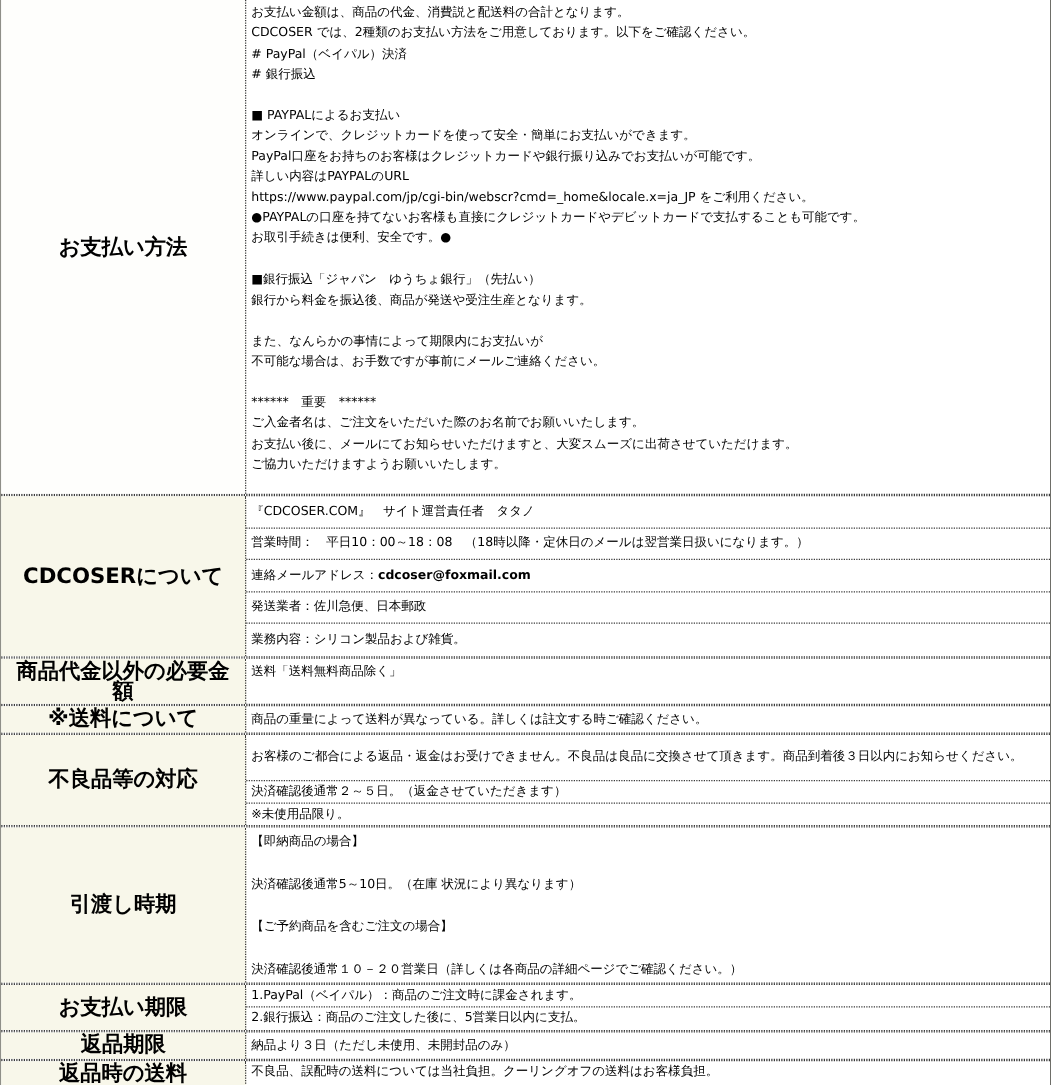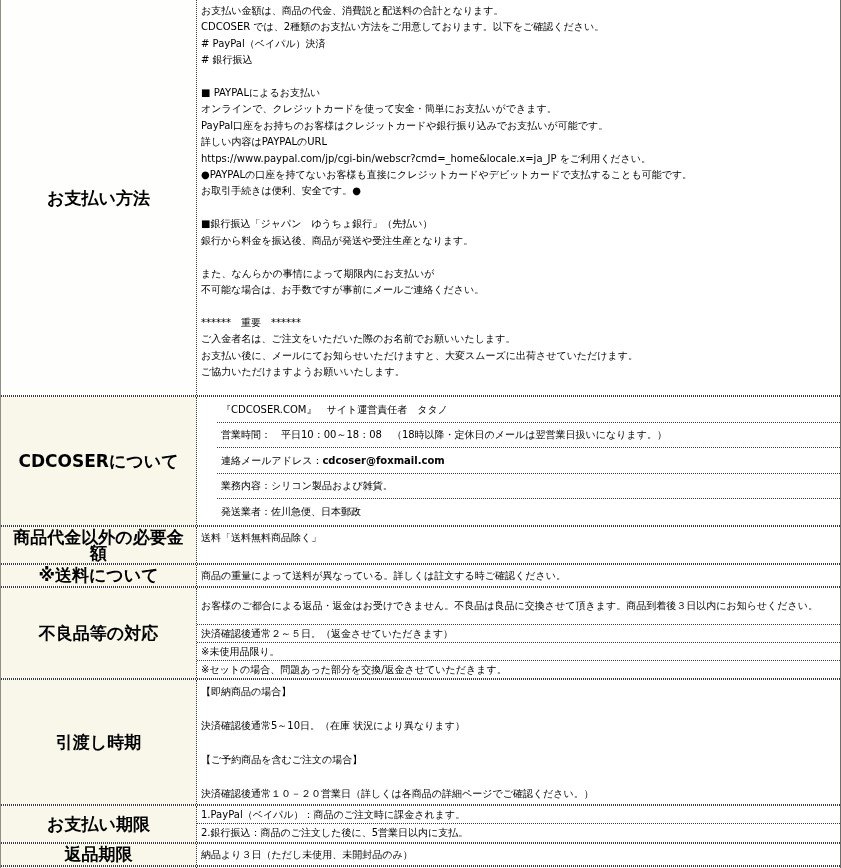--- a/index.html
+++ b/index.html
@@ -27,21 +27,21 @@
   .td{flex:1;min-width:0;font-size:10px;display:flex;flex-direction:column;}
   .block{white-space:pre-wrap;padding:3px 2px 2px 4px;line-height:16.4px;word-break:break-all;}
   .block.tall{min-height:390px;}
   .block.mid{min-height:116px;line-height:17px;}
   .sub{
     border-bottom:1px dotted #3a3a3a;box-sizing:border-box;
     padding:1px 2px 1px 4px;display:flex;align-items:center;
     line-height:15px;word-break:break-all;
   }
   .sub:last-child{border-bottom:none;}
-  .sub.h26{min-height:25.5px;margin-left:20px;}
+  .sub.h26{min-height:25.5px;}
   .sub.h37{min-height:37px;}
   .sub.h18{min-height:18px;}
   .sub.h16{min-height:15.5px;}
   .sub.h21{min-height:21px;}
   .sub.h15{min-height:14px;}
   .bold{font-weight:bold;}
   .footer-bar{width:841px;height:6px;background:#3c3c3c;}
 </style>
 </head>
 <body>
@@ -80,22 +80,22 @@
 
     <div class="row">
       <div class="th">CDCOSERについて</div>
       <div class="td">
         <div class="sub h26">『CDCOSER.COM』　サイト運営責任者　タタノ</div>
         <div class="sub h26">営業時間：　平日10：00～18：08　（18時以降・定休日のメールは翌営業日扱いになります。）</div>
         <div class="sub h26">
           <span>連絡メールアドレス：</span>
             <span class="bold">cdcoser@foxmail.com</span>
         </div>
+        <div class="sub h26">発送業者：佐川急便、日本郵政</div>
         <div class="sub h26">業務内容：シリコン製品および雑貨。</div>
-        <div class="sub h26">発送業者：佐川急便、日本郵政</div>
       </div>
     </div>
 
     <div class="row">
       <div class="th">商品代金以外の必要金額</div>
       <div class="td">
         <div class="sub h21">送料「送料無料商品除く」</div>
       </div>
     </div>
 
@@ -105,21 +105,20 @@
         <div class="sub h21">商品の重量によって送料が異なっている。詳しくは註文する時ご確認ください。</div>
       </div>
     </div>
 
     <div class="row">
       <div class="th">不良品等の対応</div>
       <div class="td">
         <div class="sub h37">お客様のご都合による返品・返金はお受けできません。不良品は良品に交換させて頂きます。商品到着後３日以内にお知らせください。</div>
         <div class="sub h18">決済確認後通常２～５日。（返金させていただきます）</div>
         <div class="sub h16">※未使用品限り。</div>
-        <div class="sub h16">※セットの場合、問題あった部分を交換/返金させていただきます。</div>
       </div>
     </div>
 
     <div class="row">
       <div class="th">引渡し時期</div>
       <div class="td">
         <div class="block mid">【即納商品の場合】
 
 決済確認後通常5～10日。（在庫 状況により異なります）
 

